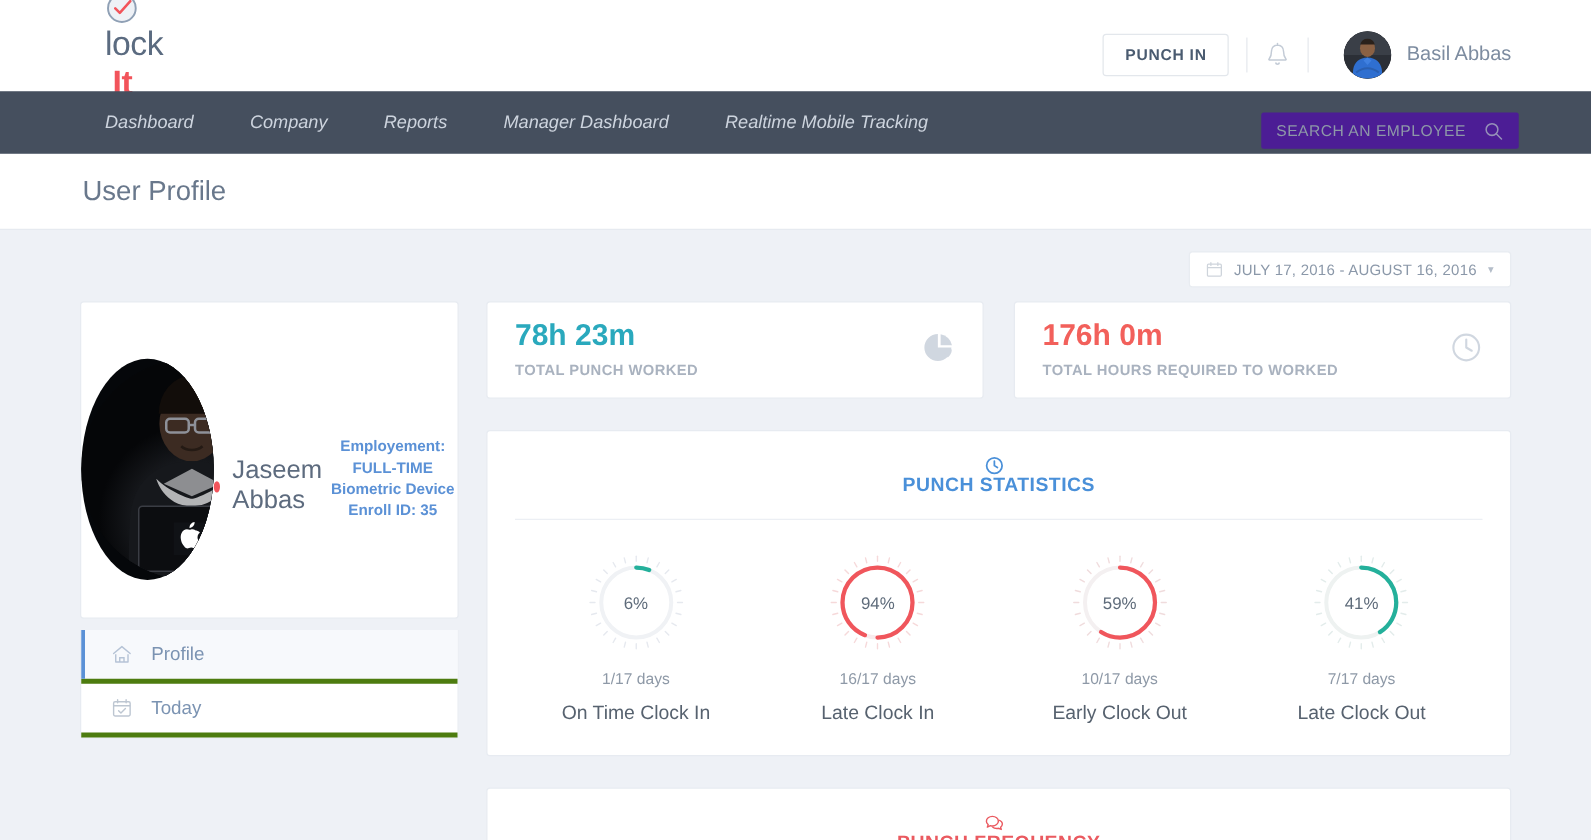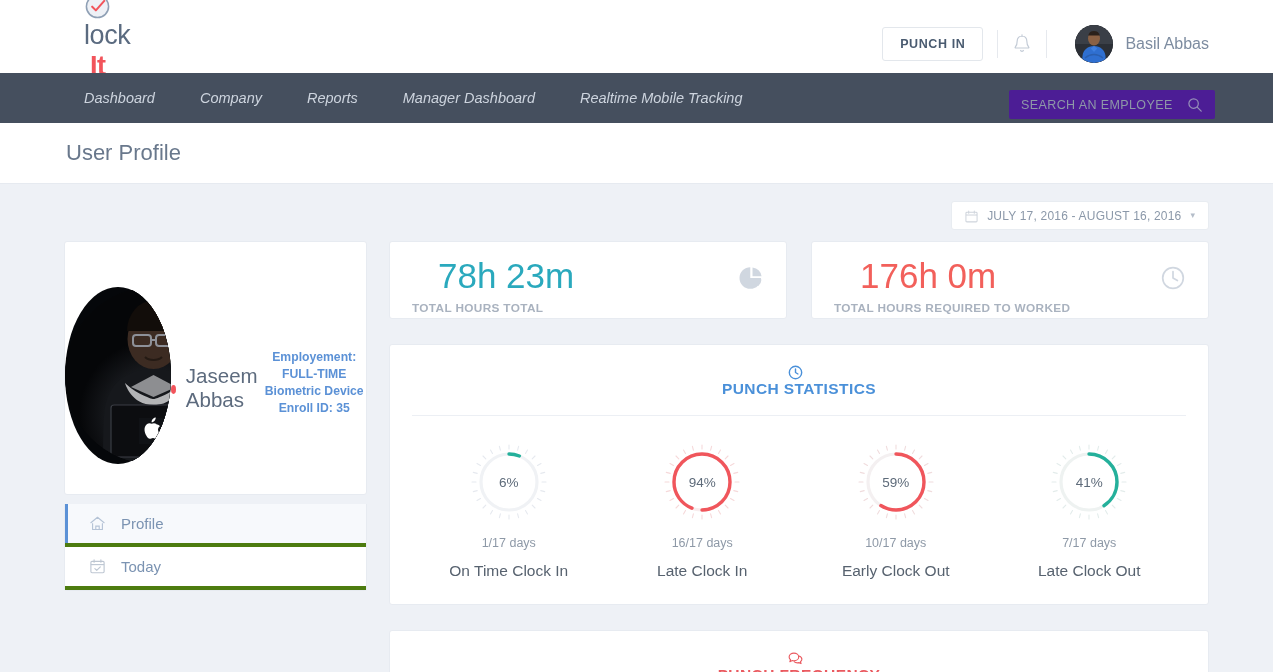--- a/index.html
+++ b/index.html
@@ -154,21 +154,21 @@
   .menu-label { color: #7b93b2; font-size: 15px; }
 
   
   .right-col { flex: 1; margin-left: 22px; }
   .stat-row { display: flex; gap: 24px; }
   .stat-card {
     flex: 1; background: #fff; border: 1px solid #e7ebf1; border-radius: 3px;
     height: 78px; padding: 14px 22px 0;
     position: relative;
   }
-  .stat-value { font-size: 35px; font-weight: 400; line-height: 1.12; margin-left: 26px; }
+  .stat-value { font-size: 24px; font-weight: 700; line-height: 1.12; }
   .stat-value.teal { color: #2aa9bd; }
   .stat-value.red  { color: #f2605b; }
   .stat-label {
     margin-top: 6px; color: #a9b2bf;
     font-size: 11.8px; font-weight: 700; letter-spacing: 0.35px;
   }
   .stat-icon {
     position: absolute; right: 22px; top: 23px;
     width: 26px; height: 26px; opacity: .9;
   }
@@ -368,21 +368,21 @@
           <span class="menu-label">Today</span>
         </div>
       </div>
     </div>
 
     <div class="right-col">
 
       <div class="stat-row">
         <div class="stat-card">
           <div class="stat-value teal">78h 23m</div>
-          <div class="stat-label">TOTAL HOURS TOTAL</div>
+          <div class="stat-label">TOTAL PUNCH WORKED</div>
           <span class="stat-icon">
             <svg viewBox="0 0 26 26" width="26" height="26">
               <path d="M12.3 2.2 A10.8 10.8 0 1 0 23.1 13 L12.3 13 Z" fill="#ccd3dd"></path>
               <path d="M14.5 2.4 A10.8 10.8 0 0 1 23.6 11.2 L14.5 11.2 Z" fill="#ccd3dd"></path>
               <path d="M15.4 14.6 L23.5 14.6 A9 9 0 0 1 20.3 21 Z" fill="#ccd3dd"></path>
             </svg>
           </span>
         </div>
         <div class="stat-card">
           <div class="stat-value red">176h 0m</div>

